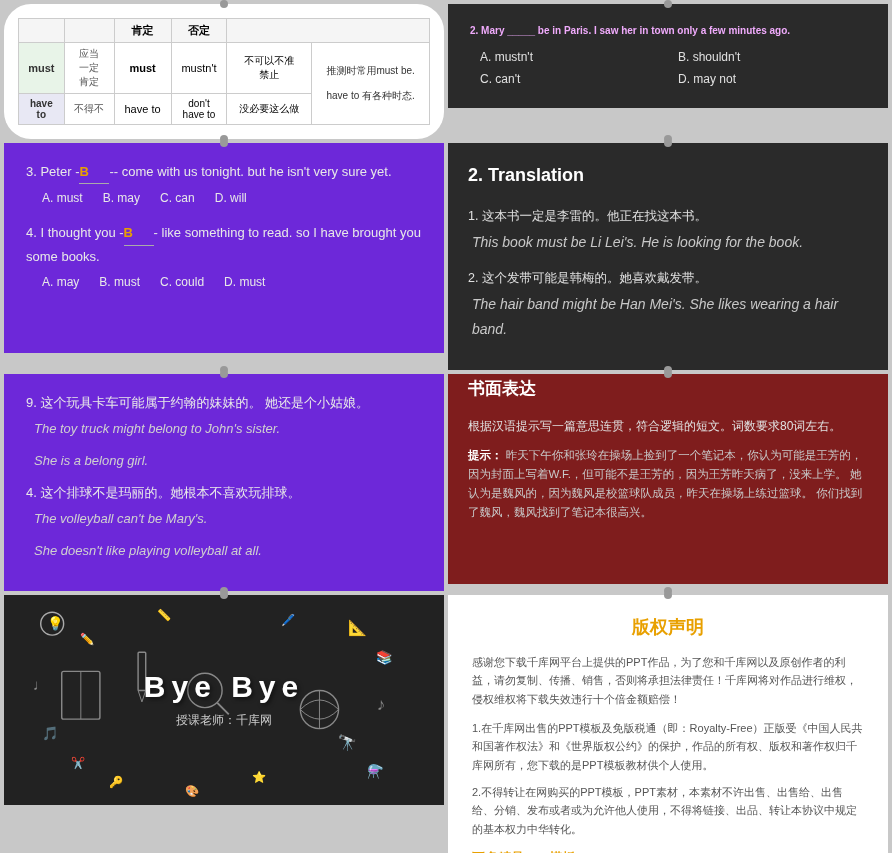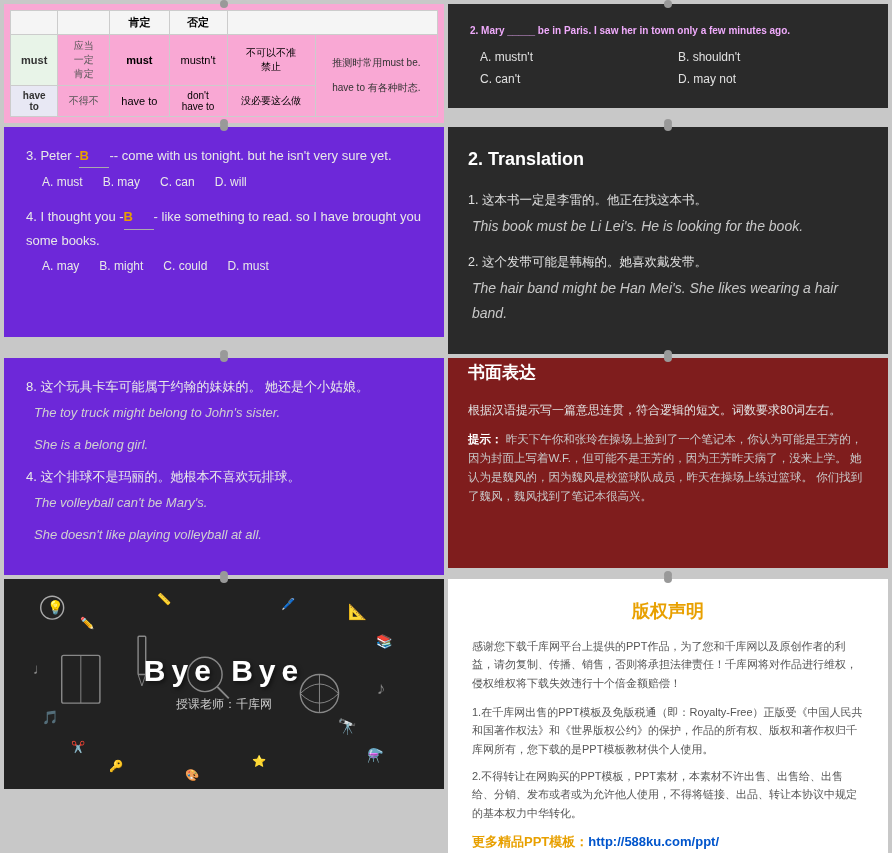--- a/index.html
+++ b/index.html
@@ -47,23 +47,24 @@
     .blackboard .answer-line {
       display: inline-block;
       border-bottom: 1px solid #aaa;
       min-width: 30px;
       color: #e8a000;
       font-weight: bold;
     }
 
     
     .table-slide {
-      background: #f9a8d4;
-      padding: 6px;
+      background: #ffffff;
+      padding: 14px;
       min-height: 100px;
+      border-radius: 27px;
     }
 
     .grammar-table {
       width: 100%;
       border-collapse: collapse;
       font-size: 11px;
     }
 
     .grammar-table td, .grammar-table th {
       border: 1px solid #ccc;
@@ -358,21 +359,21 @@
             <span>A. must</span>
             <span>B. may</span>
             <span>C. can</span>
             <span>D. will</span>
           </div>
         </div>
         <div class="question" style="margin-top:14px;">
           <span>4. I thought you -<span class="answer-line">B</span>- like something to read. so I have brought you some books.</span>
           <div class="options" style="margin-top:4px;">
             <span>A. may</span>
-            <span>B. might</span>
+            <span>B. must</span>
             <span>C. could</span>
             <span>D. must</span>
           </div>
         </div>
       </div>
       <div class="dot-bottom"></div>
     </div>
 
     <div class="cell-wrapper">
       <div class="dot-top"></div>
@@ -390,21 +391,21 @@
       <div class="dot-bottom"></div>
     </div>
   </div>
 
   <div class="slide-row" style="margin-top:4px;">
 
     <div class="cell-wrapper">
       <div class="dot-top"></div>
       <div class="blackboard">
         <div class="question">
-          <div class="chinese">8. 这个玩具卡车可能属于约翰的妹妹的。 她还是个小姑娘。</div>
+          <div class="chinese">9. 这个玩具卡车可能属于约翰的妹妹的。 她还是个小姑娘。</div>
           <div class="english">The toy truck might belong to John's sister.</div>
           <div class="english">She is a belong girl.</div>
         </div>
         <div class="question" style="margin-top:10px;">
           <div class="chinese">4. 这个排球不是玛丽的。她根本不喜欢玩排球。</div>
           <div class="english">The volleyball can't be Mary's.</div>
           <div class="english">She doesn't like playing volleyball at all.</div>
         </div>
       </div>
       <div class="dot-bottom"></div>

